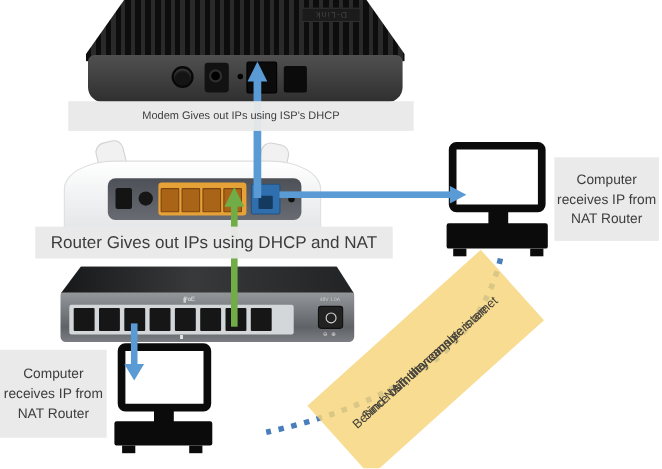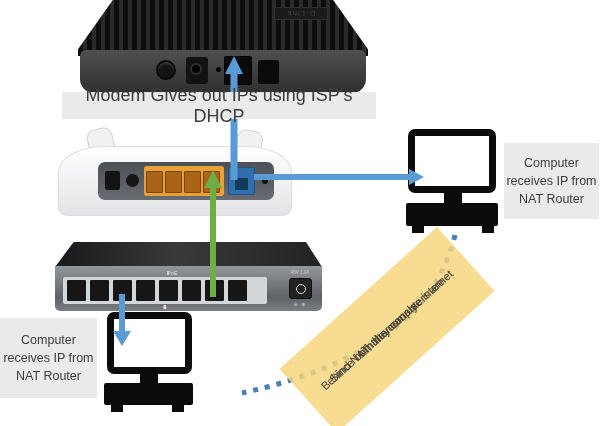--- a/index.html
+++ b/index.html
@@ -119,21 +119,21 @@
   #wires{left:0;top:0;width:602px;height:426px;z-index:5;pointer-events:none;}
   .fill-blue{fill:var(--connection-blue);}
   .fill-green{fill:var(--connection-green);}
   .dotted{stroke:var(--dotted-blue);stroke-width:5;fill:none;stroke-dasharray:5 7;}
 
   
   .caption{
     z-index:10;background:rgba(233,233,233,0.96);color:#3c3c3c;
     display:flex;align-items:center;justify-content:center;text-align:center;
   }
-  #cap-modem{left:62px;top:92px;width:314px;height:27px;font-size:18px;}
+  #cap-modem{left:62px;top:92px;width:314px;height:27px;font-size:10px;}
   #cap-router{left:32px;top:206px;width:325px;height:29px;font-size:15.5px;}
   #cap-comp-top{left:504px;top:143px;width:95px;height:76px;font-size:12.5px;line-height:1.45;}
   #cap-comp-bottom{left:0;top:318px;width:97px;height:80px;font-size:12.5px;line-height:1.45;}
   .note{
     z-index:11;left:281px;top:287px;width:212px;height:86px;
     transform:rotate(-42deg);
     background:rgba(246,213,124,0.84);
     color:#45413a;font-size:11.5px;line-height:1.4;
     display:flex;flex-direction:column;align-items:center;justify-content:center;text-align:center;
   }
@@ -243,20 +243,21 @@
       <rect class="fill-green" x="210" y="186" width="6" height="111"></rect>
     </g>
     <g>
       <rect class="fill-blue" x="119" y="294" width="6" height="39"></rect>
       <polygon class="fill-blue" points="122,346 113,331 131,331"></polygon>
     </g>
     <path class="dotted" d="M 455 235 Q 428 352 242 393"></path>
   </svg>
 
   <div class="caption" id="cap-modem">Modem Gives out IPs using ISP’s DHCP</div>
+  <div class="caption" id="cap-router">Router Gives out IPs using DHCP and NAT</div>
   <div class="caption" id="cap-comp-top">Computer receives IP from NAT Router</div>
   <div class="caption" id="cap-comp-bottom">Computer receives IP from NAT Router</div>
 
   <div class="note">
     <span>Since both the computers are</span>
     <span>Behind NAT, they can use internet</span>
     <span>simultaneously</span>
   </div>
 
 </div>

